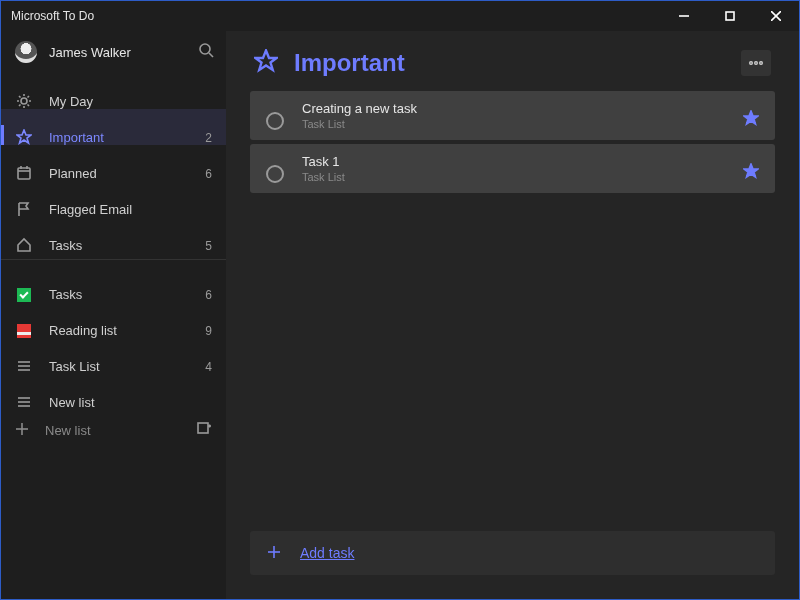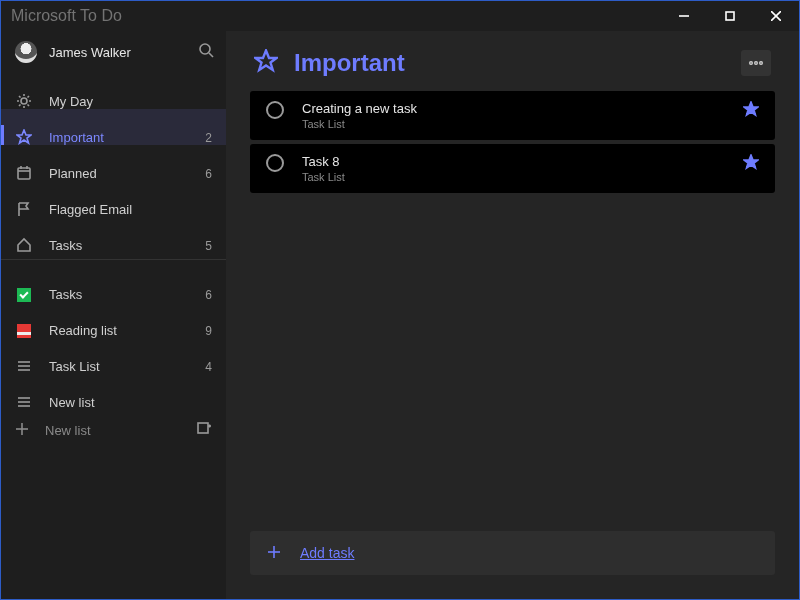--- a/index.html
+++ b/index.html
@@ -1,20 +1,20 @@
 <!DOCTYPE html>
 <html><head>
   <meta charset="utf-8">
   <style>
     * { margin: 0; padding: 0; box-sizing: border-box; font-family: "Segoe UI", Arial, sans-serif; }
     body { width: 800px; height: 600px; background: #1e1e1e; color: #e0e0e0; overflow: hidden; }
     .app { display: flex; flex-direction: column; height: 600px; border: 1px solid #2d5cc7; }
     
     .titlebar { height: 30px; background: #1e1e1e; display: flex; align-items: center; justify-content: space-between; padding-left: 10px; }
-    .titlebar-title { font-size: 16px; color: #737373; }
+    .titlebar-title { font-size: 12px; color: #e5e5e5; }
     .window-controls { display: flex; }
     .window-btn { width: 46px; height: 30px; display: flex; align-items: center; justify-content: center; color: #ffffff; }
     .window-btn svg { width: 10px; height: 10px; }
     
     .body { flex: 1; display: flex; min-height: 0; }
     
     .sidebar { width: 225px; background: #1e1e1e; display: flex; flex-direction: column; }
     .profile-row { display: flex; align-items: center; padding: 10px 12px 10px 14px; }
     .avatar { width: 22px; height: 22px; border-radius: 50%; background: radial-gradient(circle at 50% 35%, #eee 30%, #555 31%); margin-right: 12px; position: relative; }
     .avatar::after { content: ""; position: absolute; inset: 0; border-radius: 50%; box-shadow: inset 0 -6px 0 -2px #ddd; }
@@ -38,21 +38,21 @@
     .add-list-row { display: flex; align-items: center; padding: 0 14px; height: 40px; color: #8a8a8a; font-size: 13px; }
     .add-list-row .plus { margin-right: 16px; }
     .add-list-row .group-icon { margin-left: auto; color: #9a9a9a; }
     
     .main { flex: 1; background: #252525; display: flex; flex-direction: column; padding: 0; }
     .main-header { display: flex; align-items: center; padding: 18px 28px 14px 28px; }
     .main-header .star { color: #6e7cff; margin-right: 16px; }
     .main-title { font-size: 24px; font-weight: 600; color: #6e7cff; flex: 1; }
     .more-btn { width: 30px; height: 26px; background: #333; border-radius: 3px; display: flex; align-items: center; justify-content: center; color: #bbb; }
     .task-list { padding: 0 24px; display: flex; flex-direction: column; gap: 4px; }
-    .task-item { display: flex; align-items: flex-start; background: #000000; border-radius: 3px; padding: 10px 16px; }
+    .task-item { display: flex; align-items: flex-end; background: #404040; border-radius: 3px; padding: 10px 16px; }
     .check-circle { width: 18px; height: 18px; border: 2px solid #9a9a9a; border-radius: 50%; margin-right: 18px; }
     .task-text { flex: 1; display: flex; flex-direction: column; }
     .task-title { font-size: 13px; color: #e6e6e6; }
     .task-sub { font-size: 11px; color: #8a8a8a; margin-top: 2px; }
     .task-star { color: #6e7cff; }
     .task-star svg { width: 16px; height: 16px; fill: #6e7cff; }
     .add-task-bar { margin: auto 24px 24px 24px; background: #2e2e2e; border-radius: 3px; height: 44px; display: flex; align-items: center; padding: 0 16px; color: #6e7cff; font-size: 14px; text-decoration: underline; }
     .add-task-bar .plus { margin-right: 18px; }
     svg { stroke: currentColor; fill: none; stroke-width: 1.6; }
   </style>
@@ -232,21 +232,21 @@
             <span class="task-title">Creating a new task</span>
             <span class="task-sub">Task List</span>
           </div>
           <span class="task-star"><svg viewBox="0 0 16 16">
                 <polygon points="8,1 10,6 15,6 11,9 12.5,14 8,11 3.5,14 5,9 1,6 6,6"></polygon>
               </svg></span>
         </div>
         <div class="task-item">
           <span class="check-circle"></span>
           <div class="task-text">
-            <span class="task-title">Task 8</span>
+            <span class="task-title">Task 1</span>
             <span class="task-sub">Task List</span>
           </div>
           <span class="task-star"><svg viewBox="0 0 16 16">
                 <polygon points="8,1 10,6 15,6 11,9 12.5,14 8,11 3.5,14 5,9 1,6 6,6"></polygon>
               </svg></span>
         </div>
       </div>
 
       <div class="add-task-bar">
         <span class="plus"><svg width="16" height="16" viewBox="0 0 16 16">

